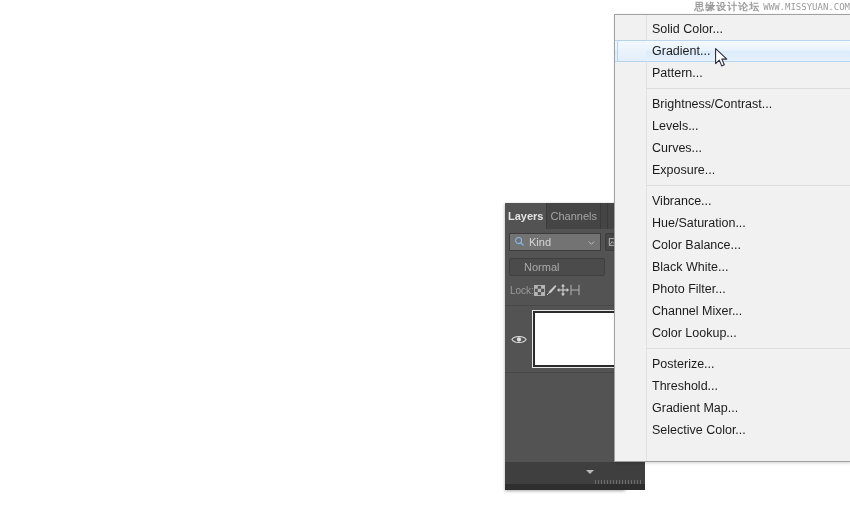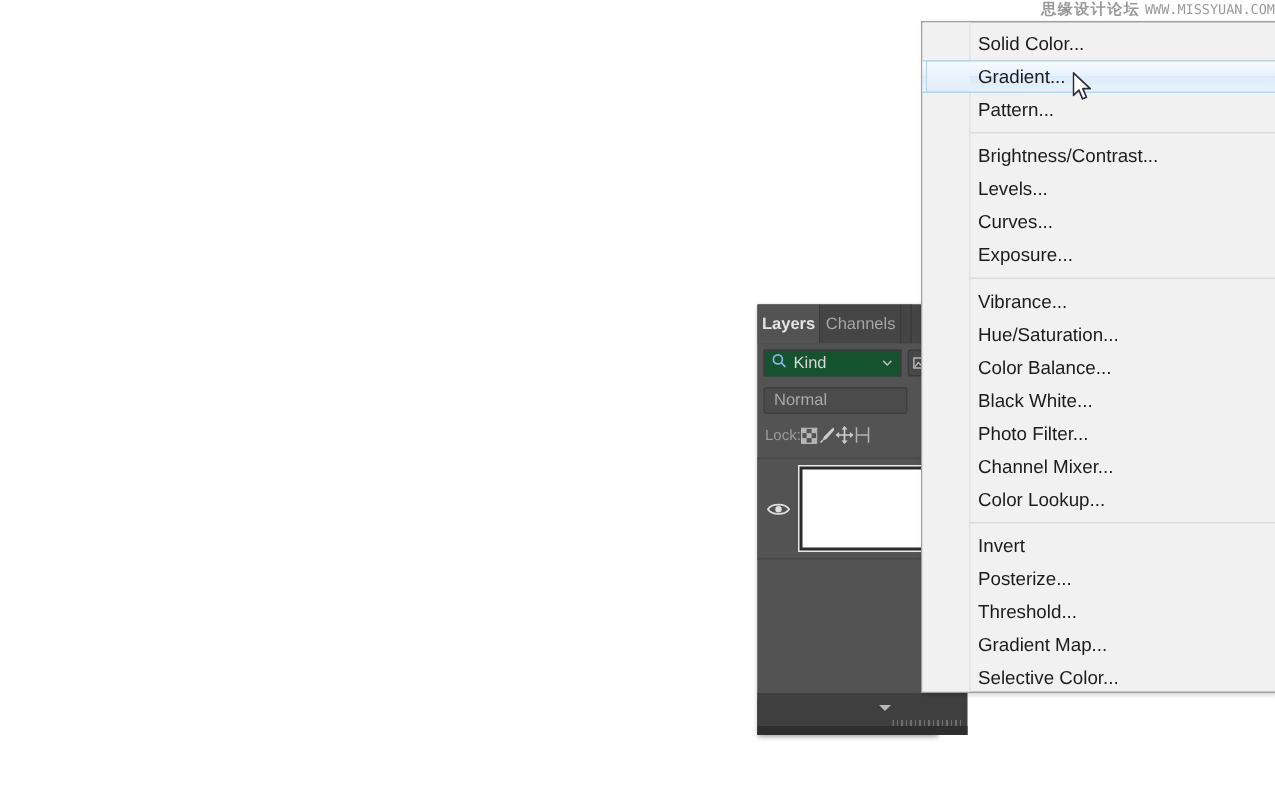--- a/index.html
+++ b/index.html
@@ -79,21 +79,21 @@
   .filter-row {
     height: 26px;
     display: flex;
     align-items: center;
     padding: 0 4px;
     gap: 4px;
   }
   .filter-kind {
     flex: 1 1 auto;
     height: 18px;
-    background: #14532d;
+    background: #737373;
     border: 1px solid #3c3c3c;
     border-radius: 0;
     display: flex;
     align-items: center;
     padding: 0 4px;
     gap: 4px;
     box-sizing: border-box;
   }
   .filter-kind .lbl {
     font-size: 11px;
@@ -119,21 +119,21 @@
     padding: 0 4px;
   }
   .blend-select {
     width: 96px;
     height: 18px;
     background: #4b4b4b;
     border: 1px solid #3f3f3f;
     border-radius: 2px;
     display: flex;
     align-items: center;
-    padding-left: 6px;
+    padding-left: 14px;
     box-sizing: border-box;
     font-size: 11px;
     color: #a9a9a9;
   }
 
   .lock-row {
     height: 22px;
     display: flex;
     align-items: center;
     padding: 0 5px;
@@ -496,23 +496,20 @@
     <div class="mi">
       <span>Channel Mixer...</span>
     </div>
     <div class="mi">
       <span>Color Lookup...</span>
     </div>
 
     <div class="mi-sep"></div>
 
     <div class="mi">
-      <span>Invert</span>
-    </div>
-    <div class="mi">
       <span>Posterize...</span>
     </div>
     <div class="mi">
       <span>Threshold...</span>
     </div>
     <div class="mi">
       <span>Gradient Map...</span>
     </div>
     <div class="mi">
       <span>Selective Color...</span>

